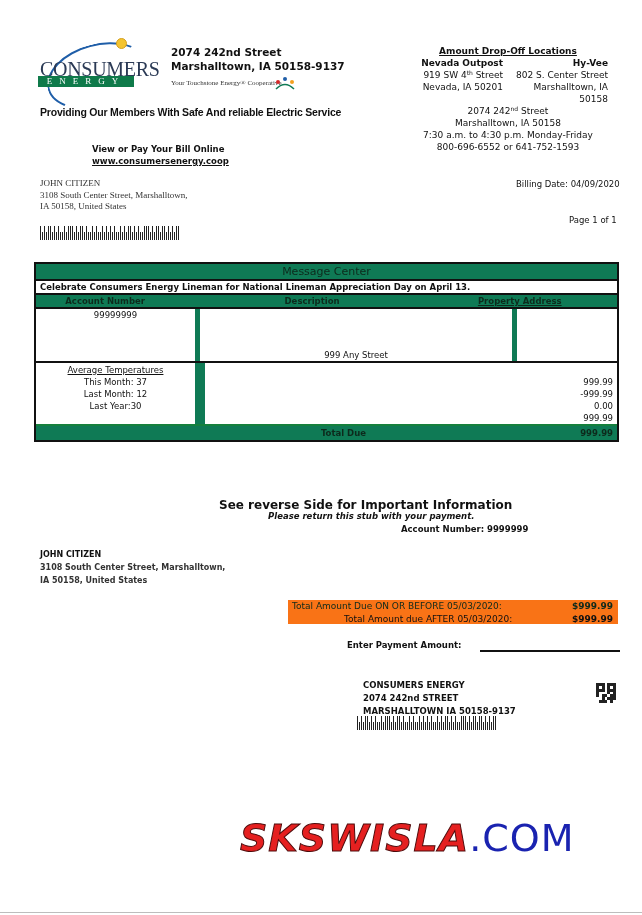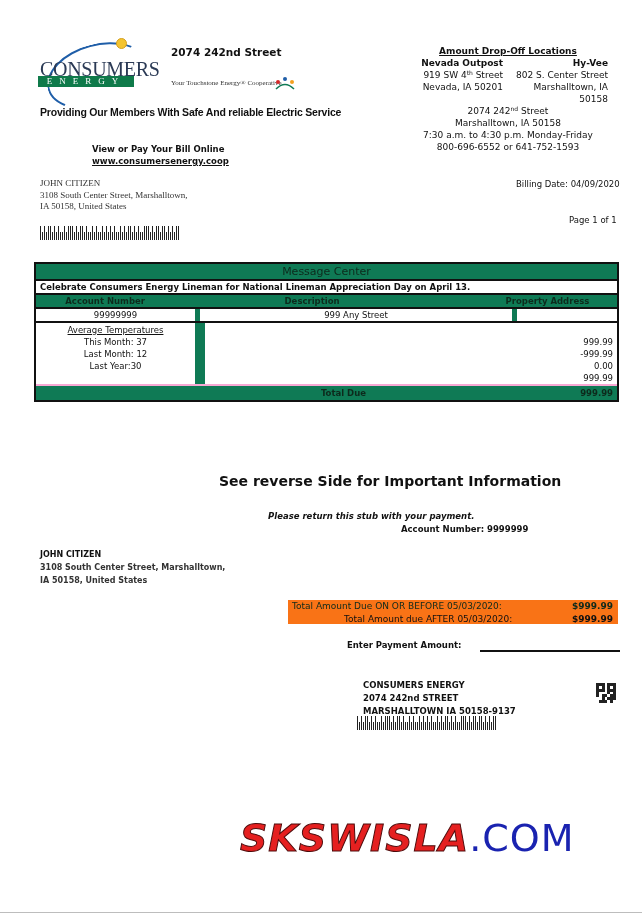--- a/index.html
+++ b/index.html
@@ -38,27 +38,27 @@
     .g { background:#0f7a55; }
     .mrow { display:flex; border-bottom:2px solid #111; }
     .mrow:last-child { border-bottom:none; }
     .mc-title { height:15px; line-height:15px; text-align:center; font-size:11px; width:100%; color:#0d2a1c; }
     .mc-msg { height:12px; line-height:12px; padding-left:4px; font-weight:bold; width:100%; }
     .hcell { height:12px; line-height:12px; text-align:center; font-weight:bold; color:#0d2a1c; }
     .c1 { width:159px; }
     .c2 { width:317px; }
     .c3 { flex:1; }
     .vbar { width:5px; background:#0f7a55; }
-    .summary { display:flex; border-bottom:2px solid #f9a8d4; }
+    .summary { display:flex; border-bottom:2px solid #15803d; }
     .sum-left { width:159px; text-align:center; line-height:12px; padding-top:1px; }
     .sum-mid { width:317px; line-height:12px; padding-top:1px; }
     .sum-right { flex:1; text-align:right; line-height:12px; padding-top:13px; padding-right:4px; }
     .total-row { height:14px; line-height:14px; font-weight:bold; color:#0d2a1c; display:flex; }
 
-    .reverse { left:219px; top:473px; font-size:14px; font-weight:bold; font-family:"DejaVu Sans", sans-serif; }
+    .reverse { left:219px; top:498px; font-size:12px; font-weight:bold; font-family:"DejaVu Sans", sans-serif; }
     .return { left:268px; top:511px; font-size:8.5px; font-weight:bold; font-style:italic; font-family:"DejaVu Sans", sans-serif; }
     .acctnum { left:401px; top:524px; font-size:8.5px; font-weight:bold; font-family:"DejaVu Sans", sans-serif; }
     .cust2 { left:40px; top:548px; font-size:8px; font-weight:bold; line-height:13px; font-family:"DejaVu Sans", sans-serif; }
     .cust2 .addr { font-weight:bold; color:#333; }
 
     .duebar { left:288px; top:600px; width:330px; height:24px; background:#f97316; font-family:"DejaVu Sans", sans-serif; font-size:9px; line-height:12px; color:#0d2a1c; }
     .duebar .l { position:absolute; left:4px; }
     .duebar .r { position:absolute; right:5px; font-weight:bold; }
     .after { left:288px; top:613px; width:330px; height:12px; font-family:"DejaVu Sans", sans-serif; font-size:9px; line-height:12px; }
     .after .l { position:absolute; left:56px; }
@@ -80,20 +80,21 @@
 
 <div class="abs logo">
   <div class="logo-arc"></div>
   <div class="logo-sun"></div>
   <div class="logo-name">CONSUMERS</div>
   <div class="logo-energy">ENERGY</div>
 </div>
 
 <div class="abs hdr-addr">
   <div>2074 242nd Street</div>
+  <div>Marshalltown, IA 50158-9137</div>
 </div>
 <div class="abs touchstone">Your Touchstone Energy® Cooperative</div>
 <svg class="abs ts-icon" viewBox="0 0 22 14">
   <circle cx="4" cy="6" r="2" fill="#d62828"></circle>
   <circle cx="11" cy="3" r="2" fill="#1f5ea8"></circle>
   <circle cx="18" cy="6" r="2" fill="#f4a020"></circle>
   <path d="M2 13 Q11 4 20 13" stroke="#0f7a55" stroke-width="1.5" fill="none"></path>
 </svg>
 <div class="abs tagline">Providing Our Members With Safe And reliable Electric Service</div>
 
@@ -209,26 +210,26 @@
 <div class="abs mtable">
   <div class="mrow g">
     <div class="mc-title">Message Center</div>
   </div>
   <div class="mrow">
     <div class="mc-msg">Celebrate Consumers Energy Lineman for National Lineman Appreciation Day on April 13.</div>
   </div>
   <div class="mrow g">
     <div class="hcell c1">Account Number</div>
     <div class="hcell c2">Description</div>
-    <div class="hcell" style="width:160px; text-align:center; padding-left:28px;">Property Address</div>
+    <div class="hcell" style="width:160px; text-align:left; padding-left:28px;text-decoration:underline;">Property Address</div>
   </div>
   <div class="mrow">
     <div class="c1" style="text-align:center; height:12px; line-height:12px;">99999999</div>
     <div class="vbar"></div>
-    <div style="width:312px; text-align:center; height:12px; line-height:12px;">999 Any Street</div>
+    <div style="width:312px; text-align:center; height:12px; line-height:12px;margin-top:40px;">999 Any Street</div>
     <div class="vbar"></div>
     <div class="c3"></div>
   </div>
   <div class="summary">
     <div class="sum-left">
       <div style="text-decoration:underline;">Average Temperatures</div>
       <div>This Month: 37</div>
       <div>Last Month: 12</div>
       <div>Last Year:30</div>
     </div>

